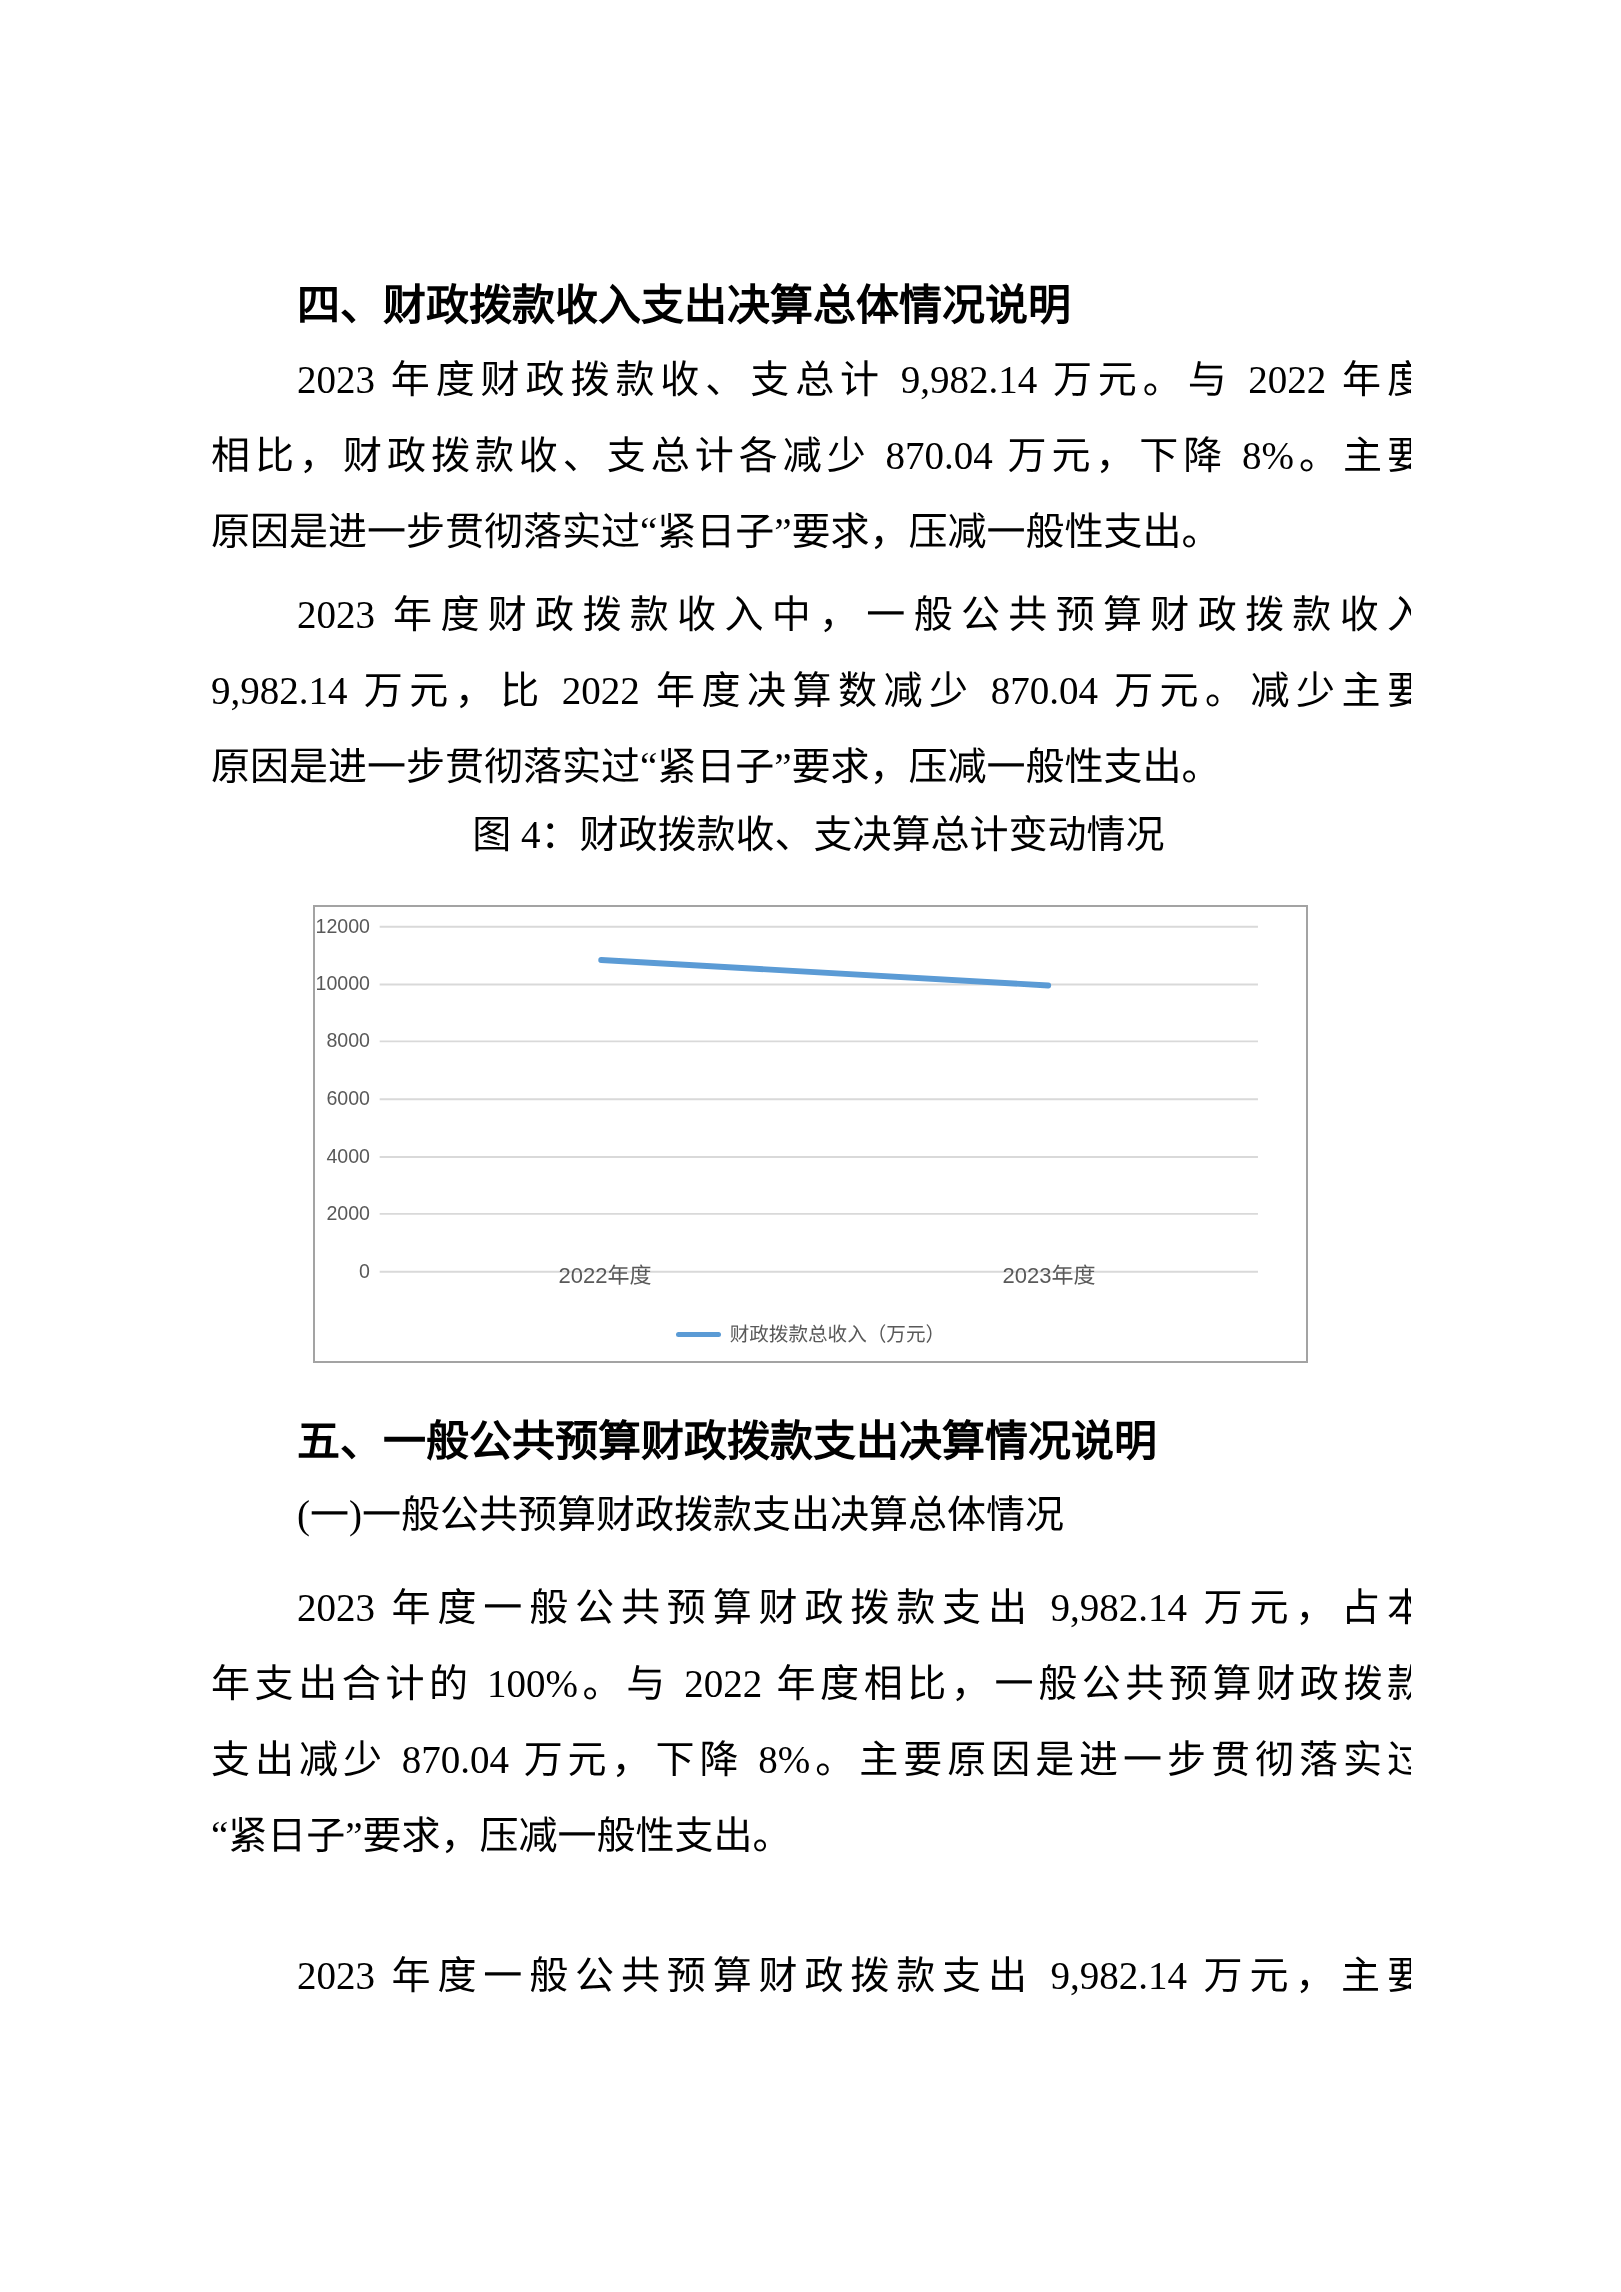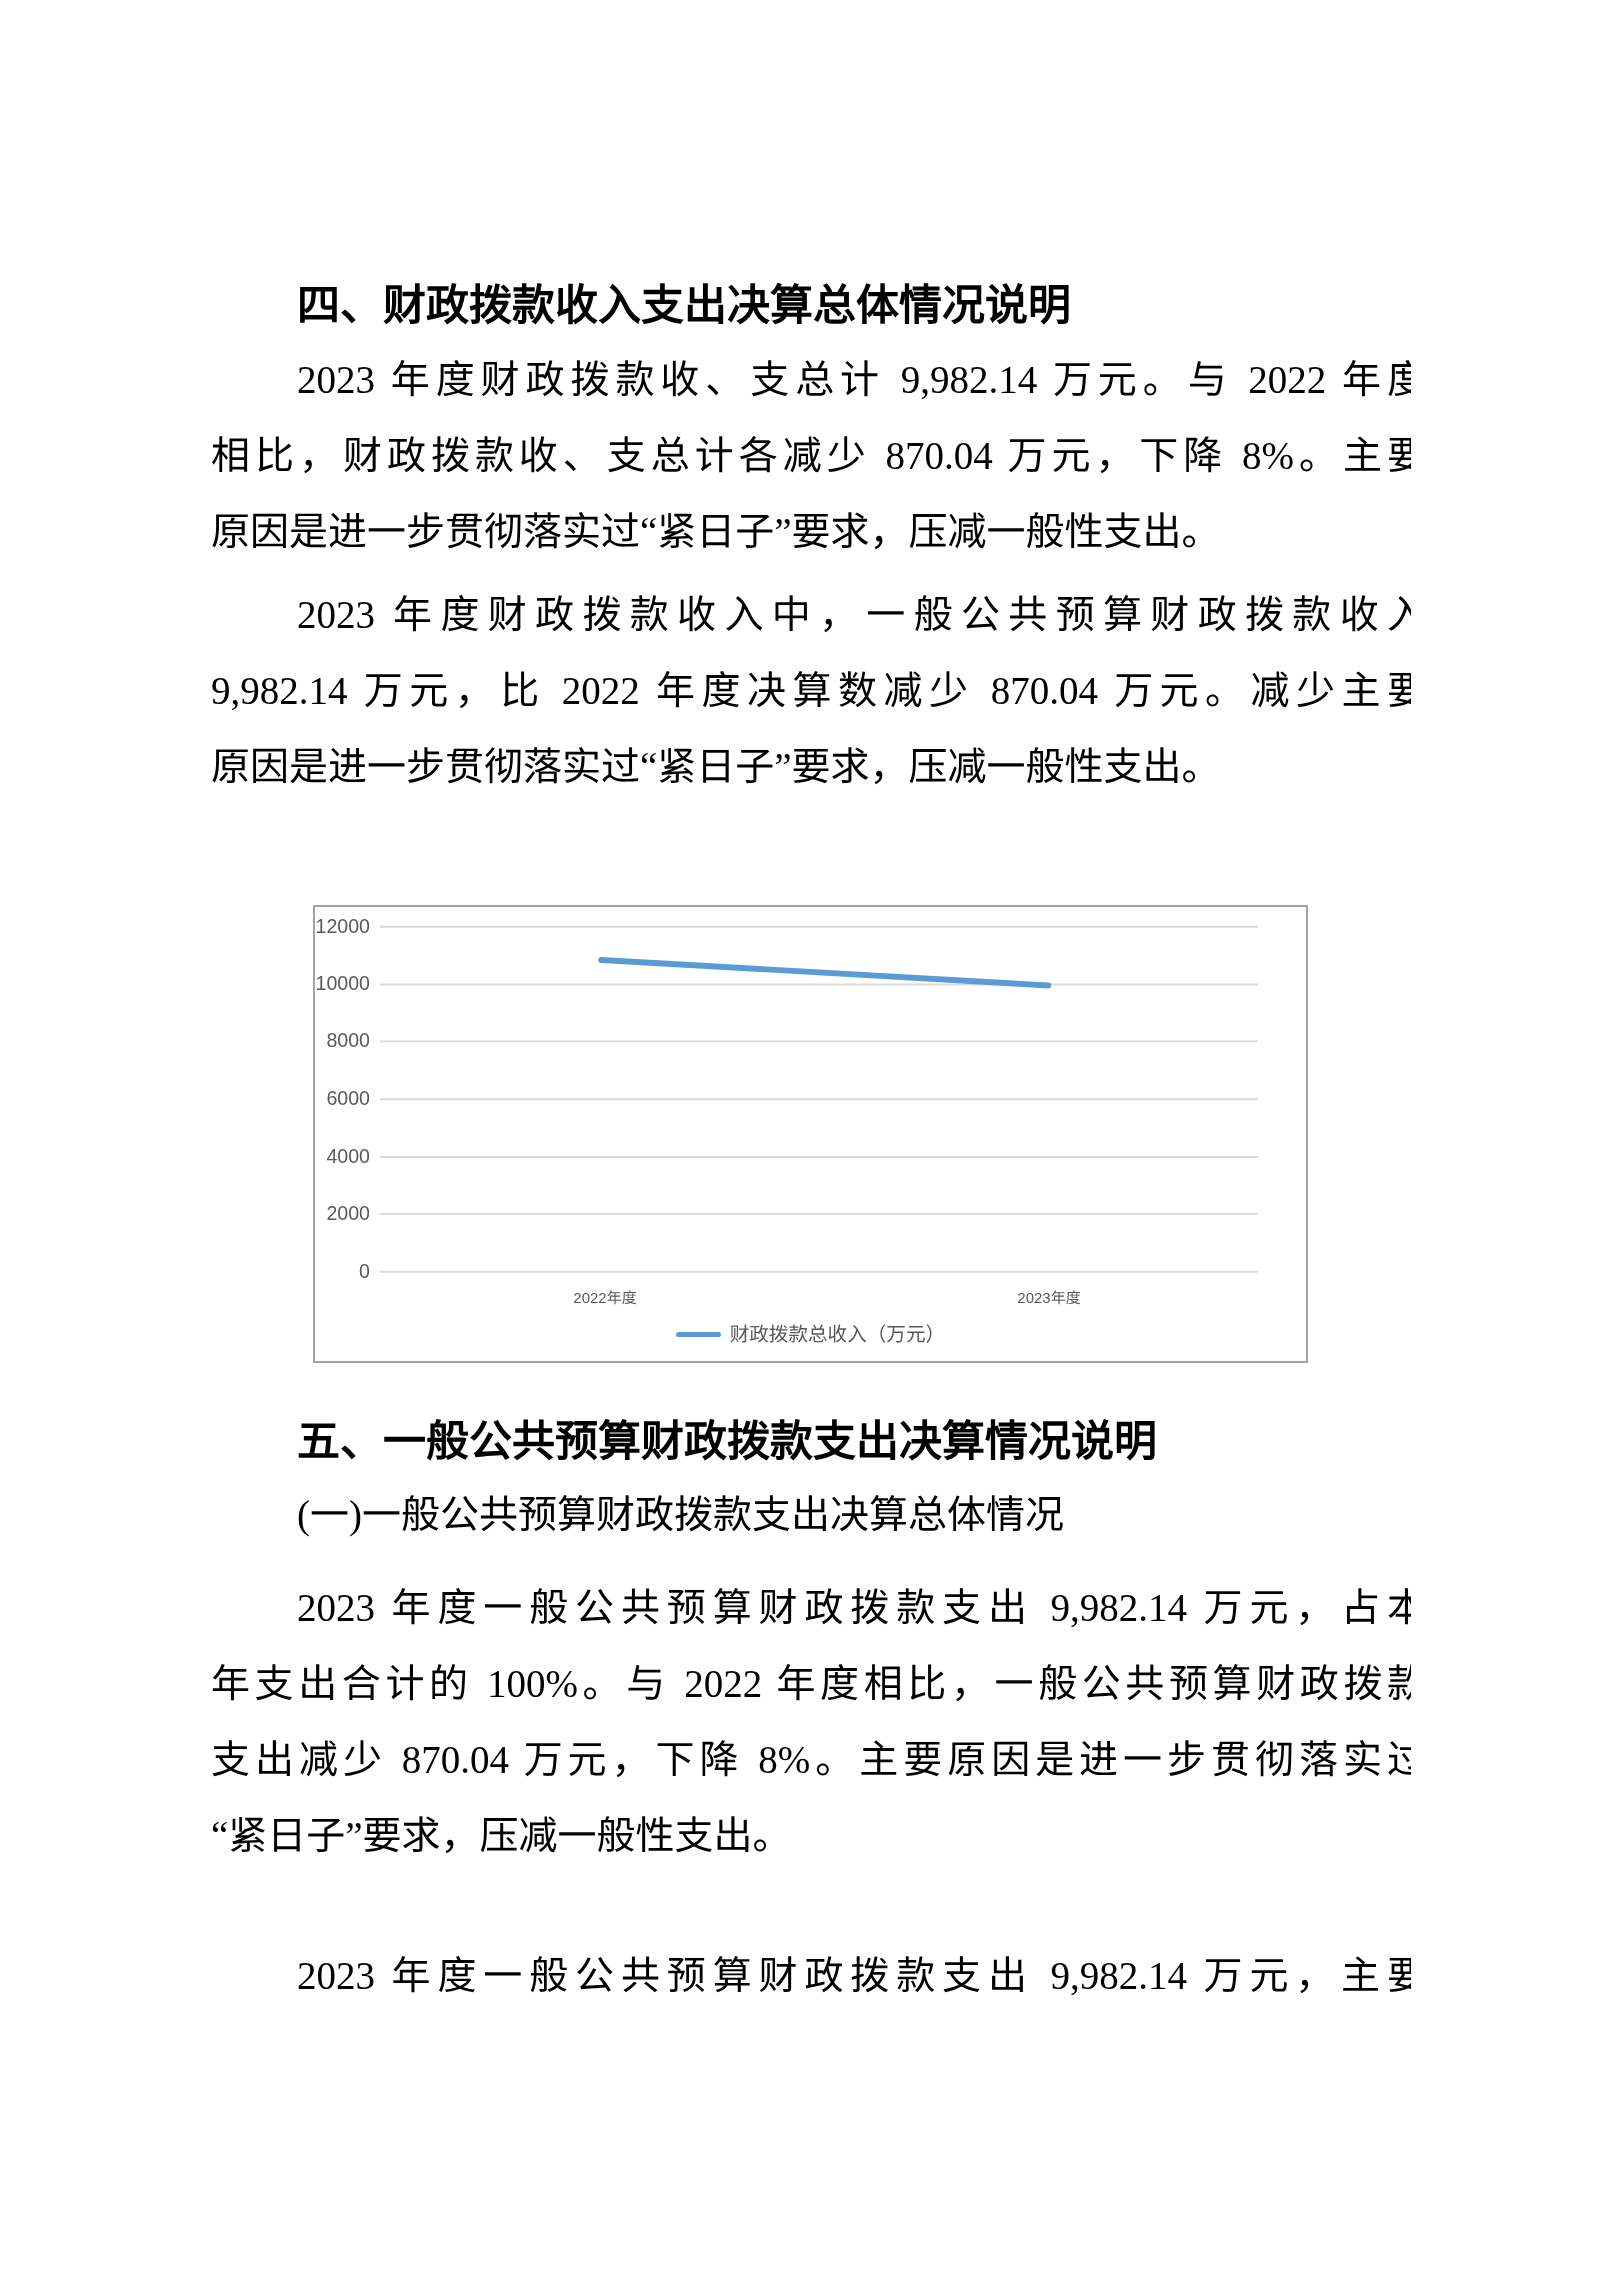--- a/index.html
+++ b/index.html
@@ -42,22 +42,22 @@
     font-family:"Liberation Sans","DejaVu Sans",sans-serif;
     color:#595959;
   }
   .chart svg { position:absolute; left:0; top:0; }
   .ytick {
     position:absolute; left:0; width:55px;
     text-align:right; font-size:19.6px; line-height:19.6px;
     transform:translateY(-50%);
   }
   .xtick {
-    position:absolute; top:375px;
-    font-size:15px; line-height:31px;
+    position:absolute; top:353px;
+    font-size:22px; line-height:31px;
     transform:translateX(-50%);
     white-space:nowrap;
   }
   .legend {
     position:absolute; left:0; right:0; top:412px;
     display:flex; justify-content:center; align-items:center; gap:8.8px;
     font-size:19.6px; line-height:31px;
   }
   .legend-swatch { width:45px; height:5.9px; background:#5b9bd5; border-radius:2.9px; }
 </style>
@@ -73,20 +73,21 @@
     <div class="line j">相比，财政拨款收、支总计各减少 870.04 万元，下降 8%。主要</div>
     <div class="line">原因是进一步贯彻落实过“紧日子”要求，压减一般性支出。</div>
   </div>
 
   <div class="col" id="para2">
     <div class="line j ind">2023 年度财政拨款收入中，一般公共预算财政拨款收入</div>
     <div class="line j">9,982.14 万元，比 2022 年度决算数减少 870.04 万元。减少主要</div>
     <div class="line">原因是进一步贯彻落实过“紧日子”要求，压减一般性支出。</div>
   </div>
 
+  <div class="col line" id="figcaption">图 4：财政拨款收、支决算总计变动情况</div>
 
   <div class="chart">
     <svg width="991" height="454" viewBox="0 0 1011 463">
       <g>
         <line x1="66" y1="20" x2="962" y2="20" stroke="#d9d9d9" stroke-width="2"></line>
         <line x1="66" y1="79" x2="962" y2="79" stroke="#d9d9d9" stroke-width="2"></line>
         <line x1="66" y1="137" x2="962" y2="137" stroke="#d9d9d9" stroke-width="2"></line>
         <line x1="66" y1="196" x2="962" y2="196" stroke="#d9d9d9" stroke-width="2"></line>
         <line x1="66" y1="255" x2="962" y2="255" stroke="#d9d9d9" stroke-width="2"></line>
         <line x1="66" y1="313" x2="962" y2="313" stroke="#d9d9d9" stroke-width="2"></line>

